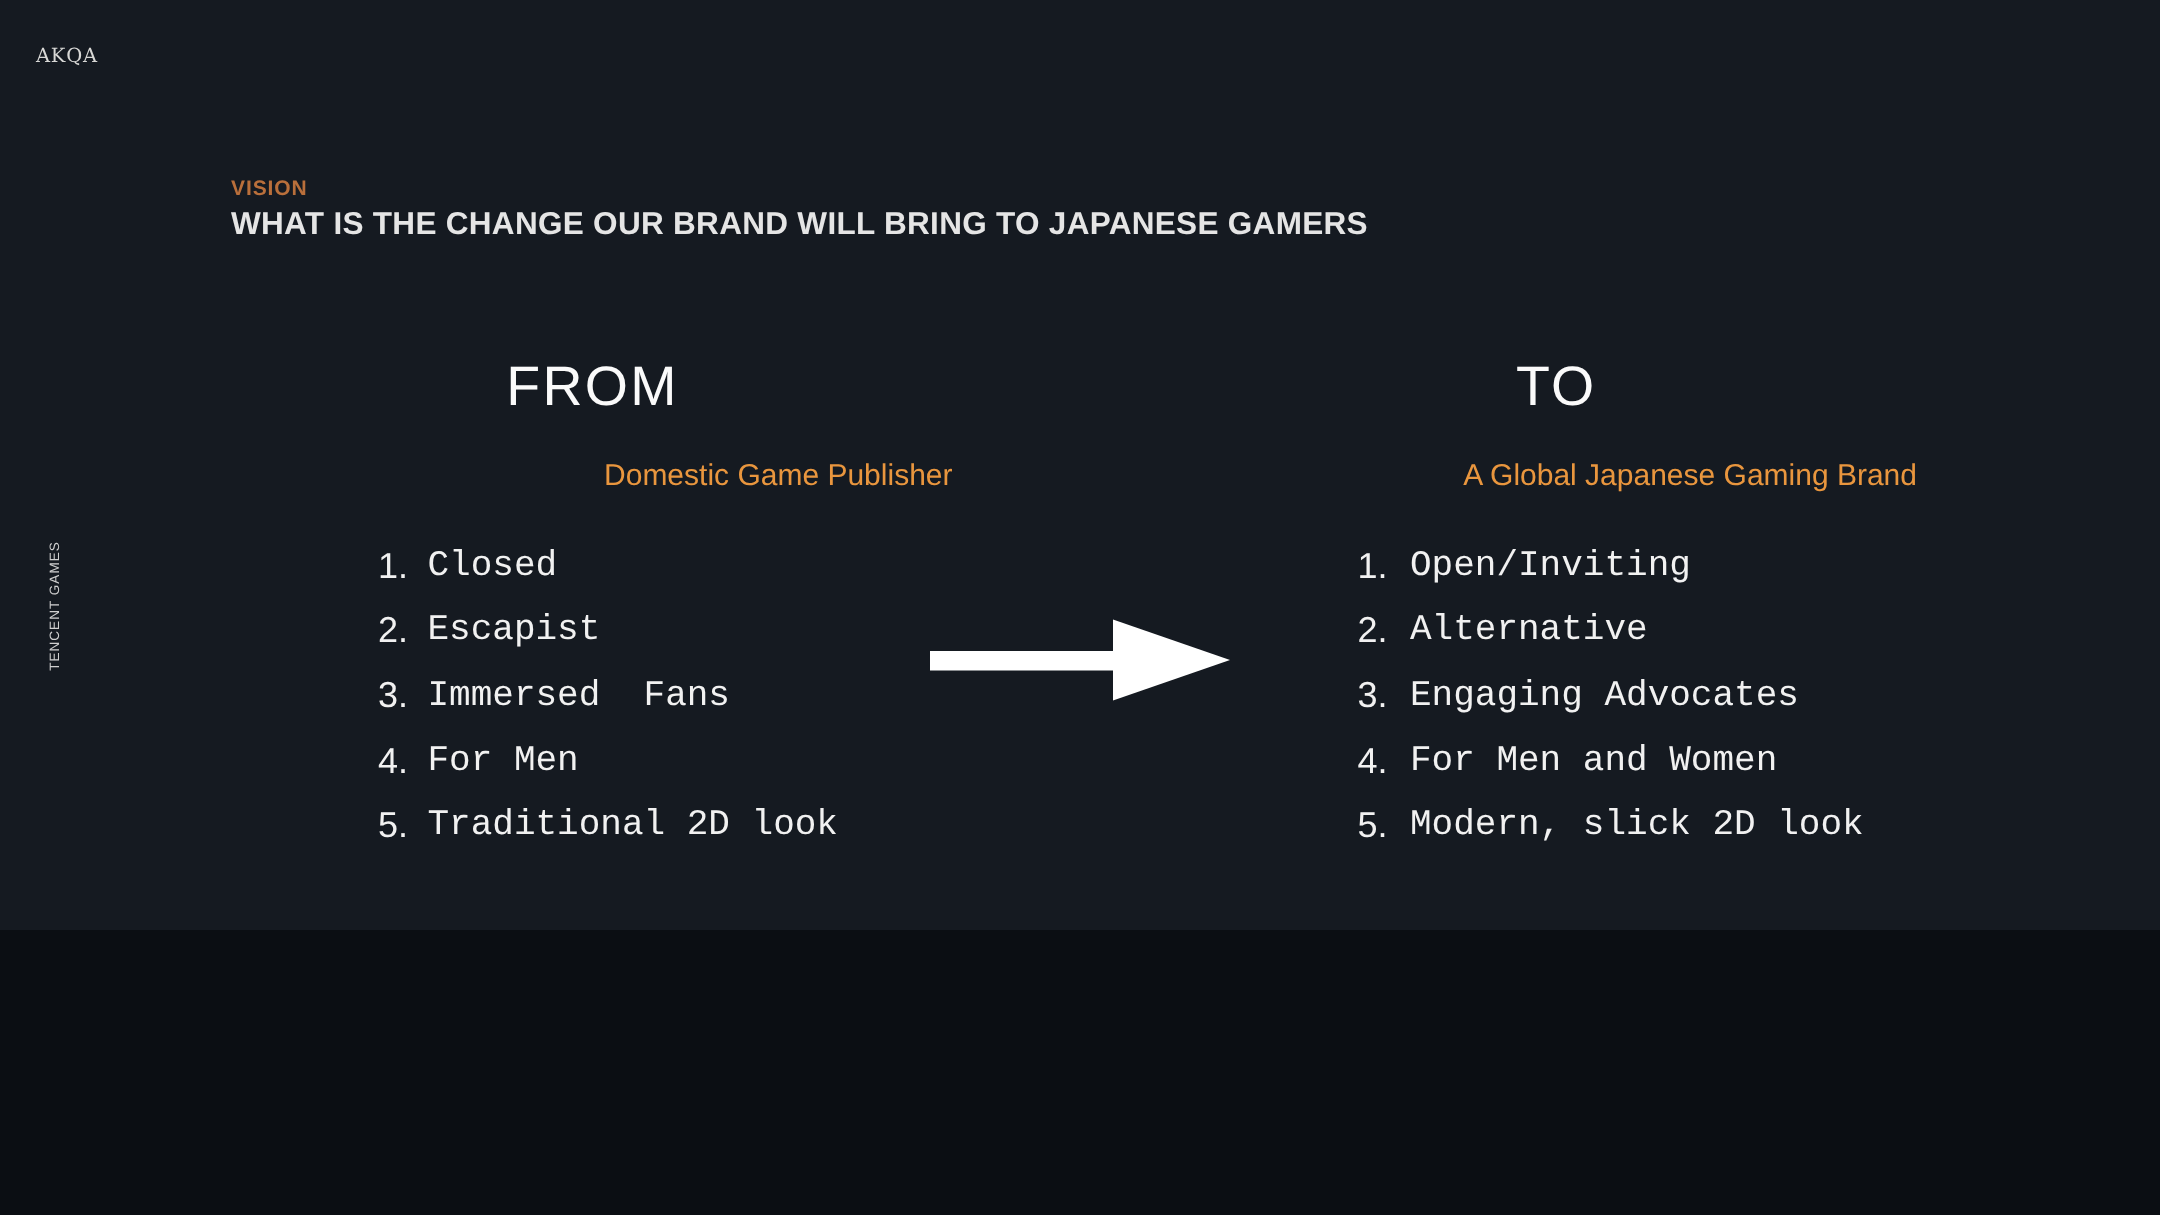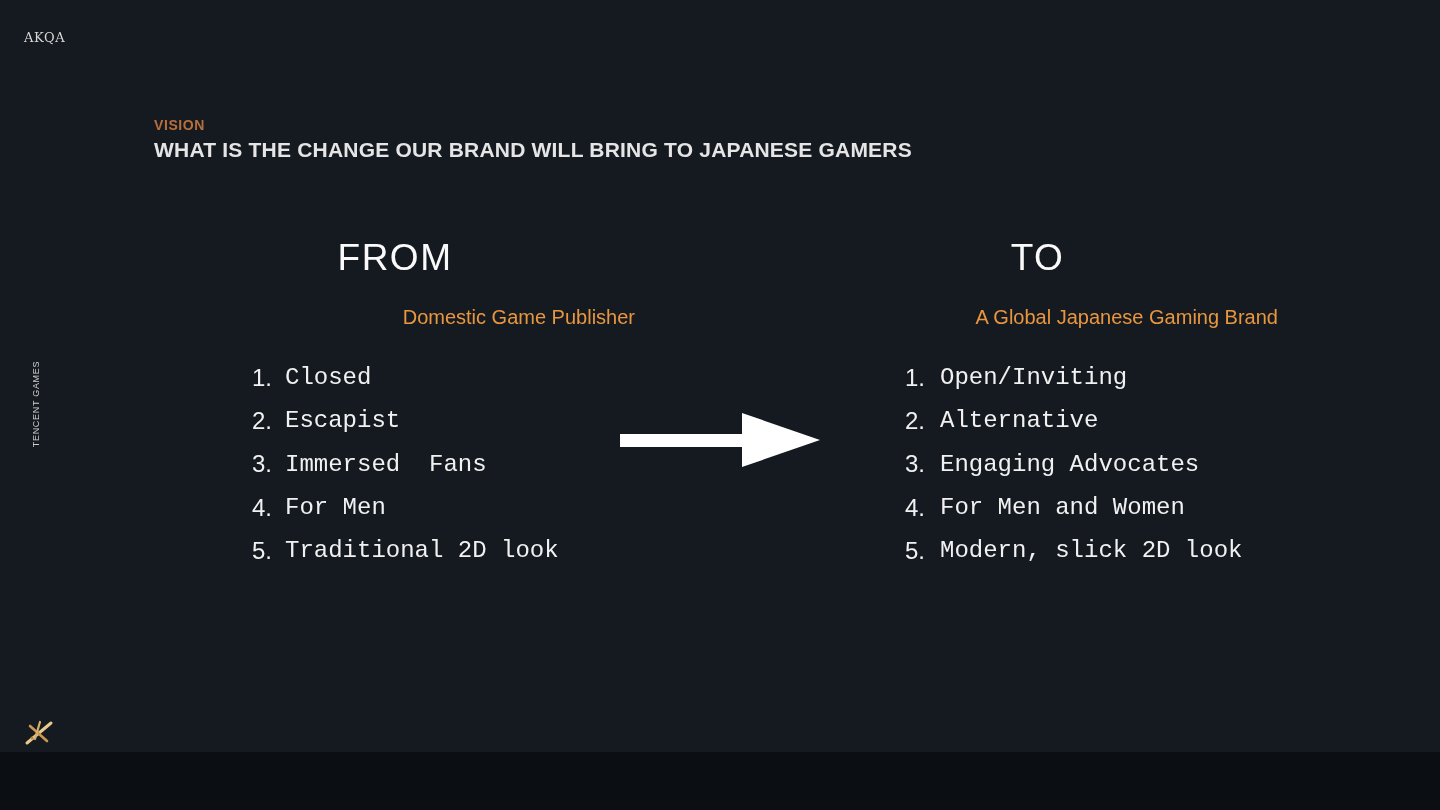--- a/index.html
+++ b/index.html
@@ -3,21 +3,21 @@
 <meta charset="utf-8">
 <style>
   html, body {
     margin: 0;
     padding: 0;
     background: #0b0e13;
   }
   .slide {
     position: relative;
     width: 1440px;
-    height: 752px;
+    height: 620px;
     background: #151a21;
     overflow: hidden;
     font-family: "Liberation Sans", sans-serif;
     -webkit-font-smoothing: antialiased;
   }
 
   
   .akqa-logo {
     position: absolute;
     left: 24px;

